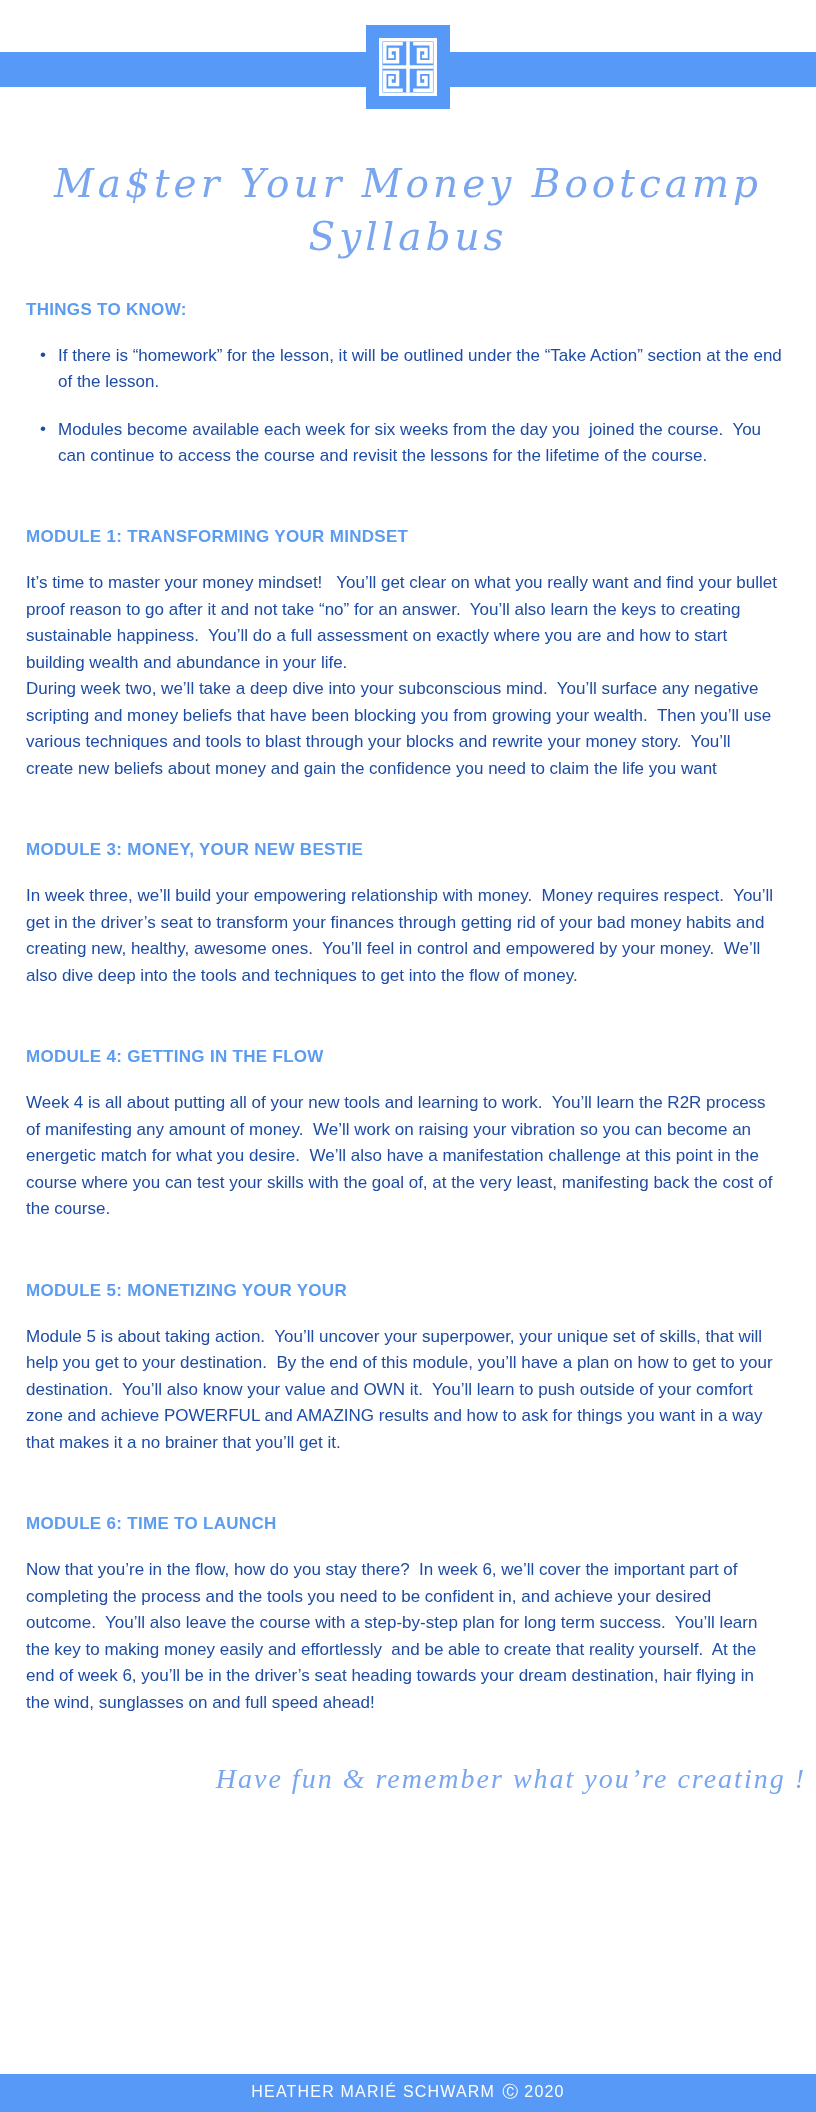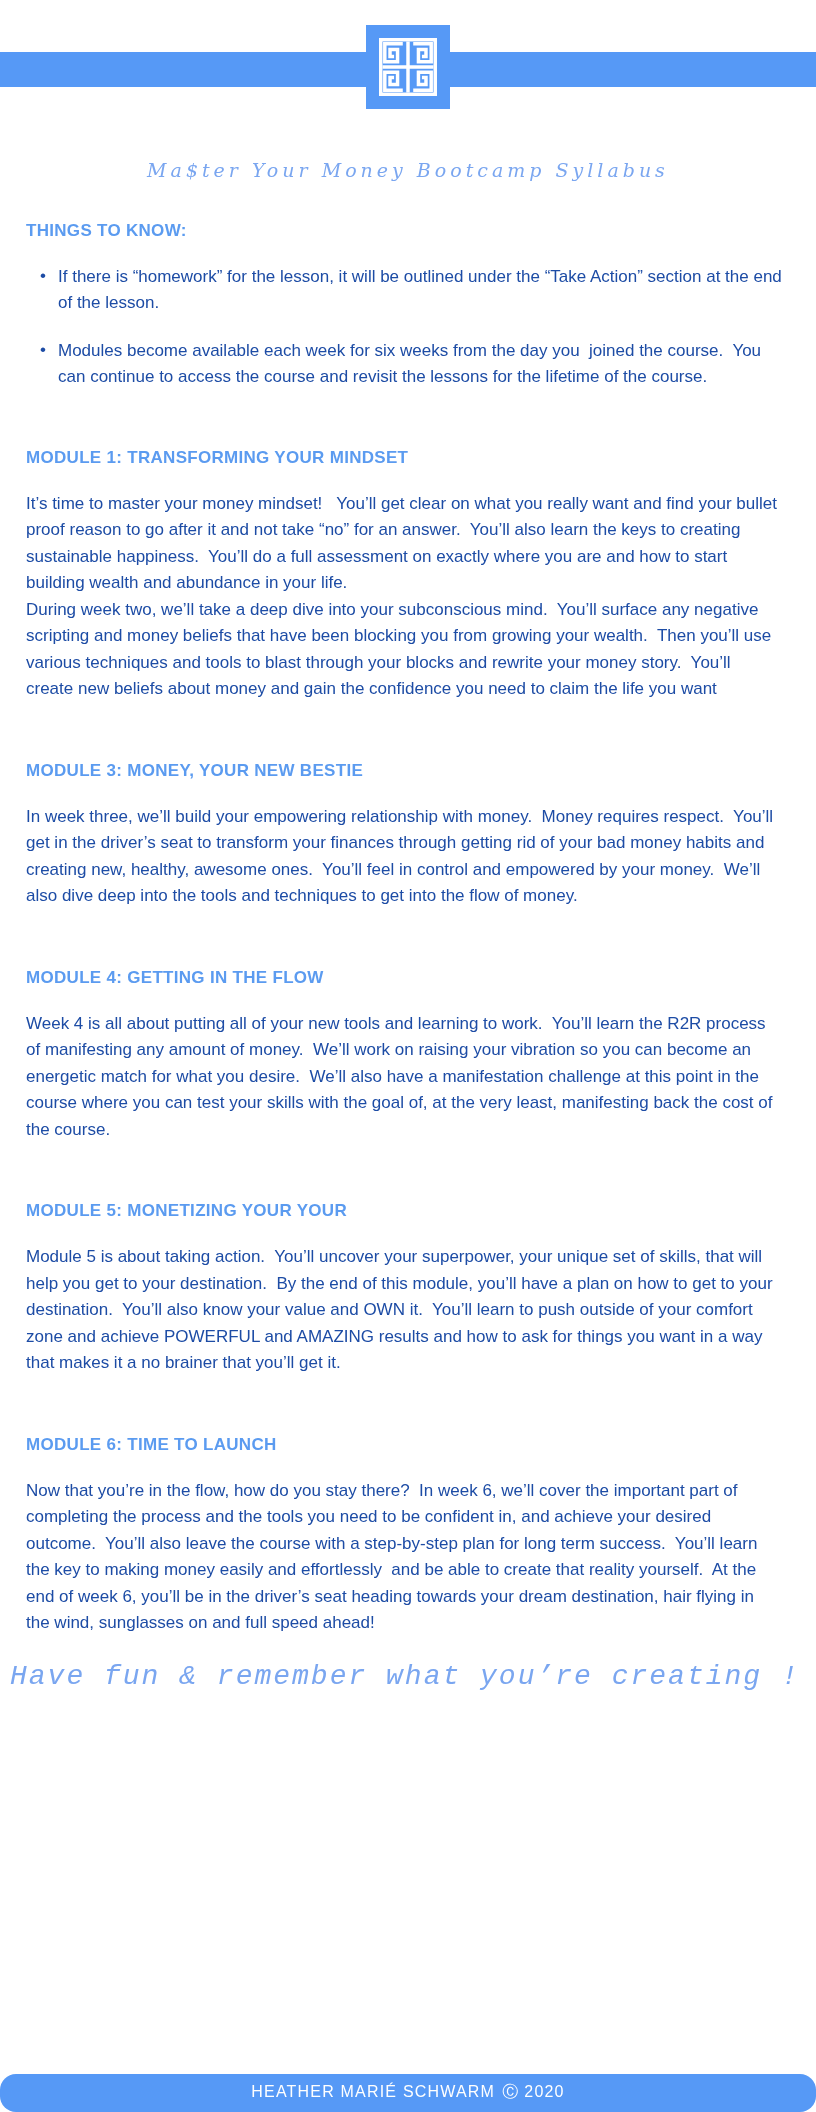--- a/index.html
+++ b/index.html
@@ -23,21 +23,21 @@
     position:absolute; top:25px; left:50%; transform:translateX(-50%);
     width:84px; height:84px; background:var(--band-blue);
     display:flex; align-items:center; justify-content:center;
   }
   .logo-box svg{display:block;}
   
   .page-title{
     margin:50px 10px 0; text-align:center;
     color:var(--script-blue);
     font-family:"DejaVu Serif",serif; font-style:italic; font-weight:normal;
-    font-size:19px; letter-spacing:4px; line-height:1.35;
+    font-size:39px; letter-spacing:4px; line-height:1.35;
   }
   
   .content{padding:0 26px; flex:none;}
   .section-heading{
     margin:0; color:var(--heading-blue);
     font-size:17px; font-weight:bold; letter-spacing:.3px; line-height:22px;
   }
   .ttk-heading{margin-top:36px;}
   .bullets{
     list-style:none; margin:22px 0 0; padding:0 0 0 14px;
@@ -49,31 +49,31 @@
   }
   .bullets li::before{content:"\2022"; position:absolute; left:0; top:-1px; font-size:17px;}
   .overview-heading{margin-top:32px;}
   .module .section-heading{margin-top:57px; margin-bottom:22px;}
   .module p{
     margin:0; color:var(--body-blue); font-size:17px; line-height:26.5px;
     max-width:752px; white-space:pre-wrap;
   }
   
   .closing-note{
-    margin:20px 10px 0; text-align:left;
+    margin:43px 10px 0; text-align:right;
     color:var(--script-blue);
-    font-family:Liberation Mono, monospace; font-style:italic;
+    font-family:Liberation Serif, serif; font-style:italic;
     font-size:28px; letter-spacing:2px; line-height:1.4;
   }
   
   .footer-band{
     margin-top:auto; flex:none;
     background:var(--band-blue); color:var(--footer-text);
     text-align:center; padding:8px 0 9px;
-    font-size:16px; letter-spacing:1.2px;border-radius:16px;
+    font-size:16px; letter-spacing:1.2px;
   }
   .footer-band .csym{margin:0 5px 0 7px;}
 </style>
 </head>
 <body>
 
 <div class="header">
   <div class="band"></div>
   <div class="logo-box">
     <svg width="58" height="58" viewBox="0 0 100 100" aria-hidden="true">

